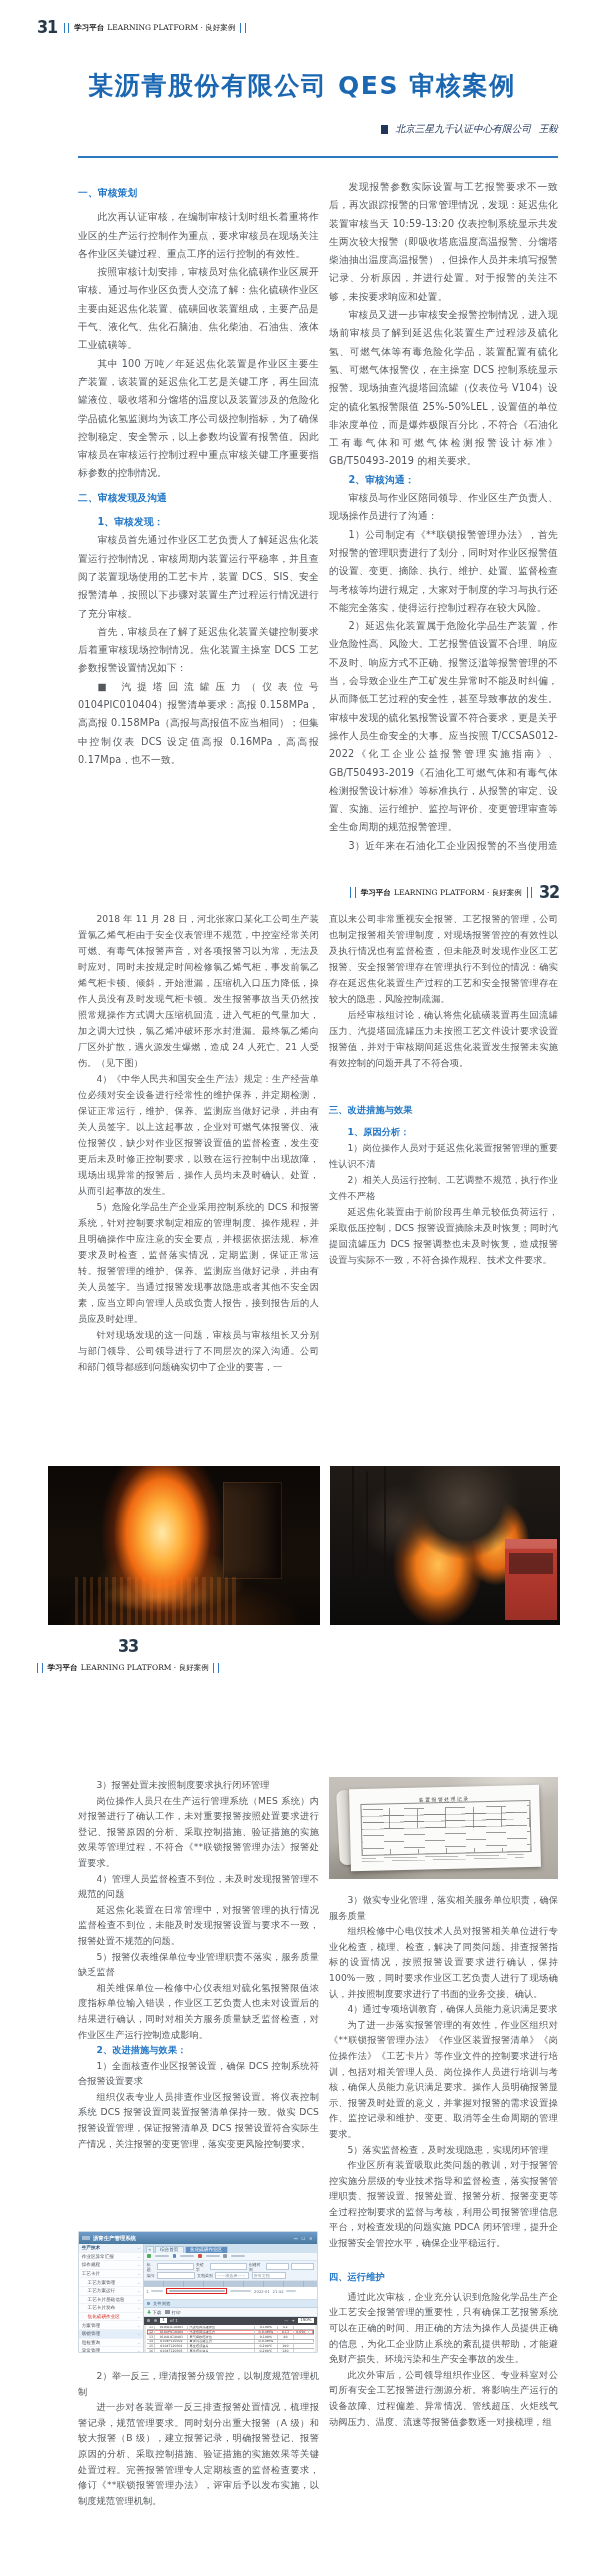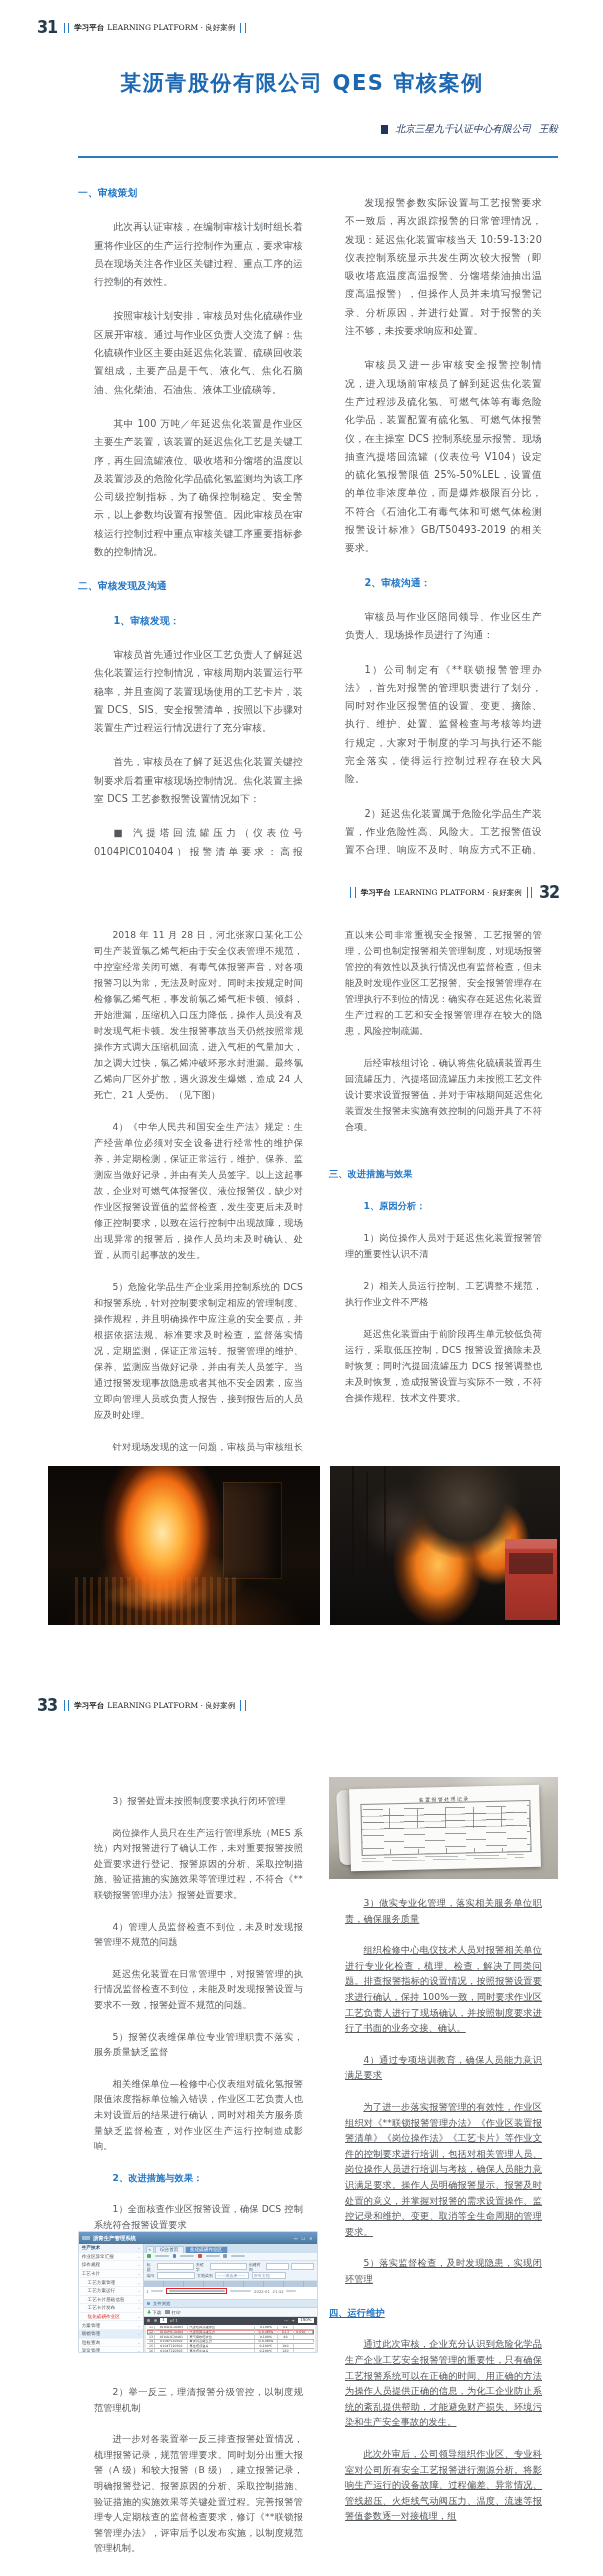--- a/index.html
+++ b/index.html
@@ -7,32 +7,32 @@
        font-family:"DejaVu Sans",sans-serif;}
   
   .hdr{position:absolute;display:flex;align-items:center;gap:6.5px;}
   .pnum{font-size:16px;font-weight:bold;color:#26394a;letter-spacing:-1.1px;transform:scaleY(1.08);
         font-family:"DejaVu Sans",sans-serif;}
   .hmark{display:flex;align-items:center;gap:4.8px;}
   .dbar{width:3.8px;height:10.2px;border-left:1.6px solid #2c7bc3;border-right:1.6px solid #2c7bc3;}
   .htext{font-family:"DejaVu Serif",serif;color:#1d1d1d;font-size:7.5px;white-space:nowrap;}
   .htext .cn{font-weight:bold;margin-right:3.2px;}
   
-  .title{position:absolute;left:0;width:604px;text-align:center;font-size:21px;font-weight:bold;
+  .title{position:absolute;left:0;width:604px;text-align:center;font-size:25px;font-weight:bold;
          color:#1c67b2;letter-spacing:1.6px;}
   .byline{position:absolute;right:46px;display:flex;align-items:center;gap:7.5px;
           font-family:"DejaVu Serif",serif;font-style:italic;color:#22375e;font-size:9.7px;}
   .bysq{width:7px;height:9.2px;background:#20355c;}
   .rule{position:absolute;left:78px;width:480px;border-top:2.2px solid #2e79bf;}
   
   .col{position:absolute;text-align:justify;color:#54585c;overflow:hidden;}
   .p31col{font-size:9.7px;line-height:18.3px;letter-spacing:0.2px;}
   .p32col{font-size:9.2px;line-height:16px;letter-spacing:0.1px;}
   .p33col{font-size:9.2px;line-height:15.6px;letter-spacing:0.1px;}
-  .fi{text-indent:2em;margin:16px;}
+  .fi{text-indent:2em;margin:0;}
   .fi.h1{color:#2478c8;font-weight:bold;text-indent:0;margin:6px 0;}
   .fi.h2{color:#2478c8;font-weight:bold;}
   .fi.ni{text-indent:0;}
   .fi.sp{margin-top:31px;}
   .fi.sp2{margin-top:18.3px;margin-bottom:4.3px;}
   
   .fire{position:absolute;overflow:hidden;}
   .fireL{left:48px;top:1466px;width:272px;height:159px;
     background:
       radial-gradient(ellipse 65px 97px at 42% 42%,#ffe9a8 0%,#ffb13c 30%,#f06a12 55%,rgba(120,40,8,.55) 75%,rgba(10,6,4,0) 95%),
@@ -207,21 +207,21 @@
 
 <div class="fire fireL">
   <div class="tower"></div>
   <div class="refl"></div>
 </div>
 <div class="fire fireR">
   <div class="pole"></div>
   <div class="truck"></div>
 </div>
 
-<div class="hdr" style="left:37px;top:1696px;">
+<div class="hdr" style="left:37px;top:1637px;flex-direction:column;">
   <span class="pnum">33</span>
   <span class="hmark">
     <span class="dbar"></span>
     <span class="htext"><span class="cn">学习平台</span><span>LEARNING PLATFORM · 良好案例</span></span>
     <span class="dbar"></span>
   </span>
 </div>
 
 <div class="col p33col" style="left:78px;top:1777px;width:241px;height:453px;">
     <div class="fi p">3）报警处置未按照制度要求执行闭环管理</div>
@@ -456,34 +456,35 @@
       </div>
     </div>
   </div>
 </div>
 
 <div class="col p33col" style="left:78px;top:2368px;width:241px;height:208px;">
     <div class="fi p">2）举一反三，理清报警分级管控，以制度规范管理机制</div>
     <div class="fi p">进一步对各装置举一反三排查报警处置情况，梳理报警记录，规范管理要求。同时划分出重大报警（A 级）和较大报警（B 级），建立报警记录，明确报警登记、报警原因的分析、采取控制措施、验证措施的实施效果等关键处置过程。完善报警管理专人定期核查的监督检查要求，修订《**联锁报警管理办法》，评审后予以发布实施，以制度规范管理机制。</div>
   </div>
 
-<div class="col p33col" style="left:329px;top:1777px;width:229px;height:799px;text-decoration:underline;">
+<div class="col p33col" style="left:329px;top:1777px;width:229px;height:799px;">
   <div class="paper">
     <div class="curl"></div>
     <div class="sheet">
       <div class="ptitle">装置报警处理记录</div>
       <div class="ptable"></div>
       <div class="scrib"></div>
       <div class="pnote"></div>
     </div>
   </div>
   <div>
       <div class="fi p">3）做实专业化管理，落实相关服务单位职责，确保服务质量</div>
       <div class="fi p">组织检修中心电仪技术人员对报警相关单位进行专业化检查，梳理、检查，解决了同类问题。排查报警指标的设置情况，按照报警设置要求进行确认，保持 100%一致，同时要求作业区工艺负责人进行了现场确认，并按照制度要求进行了书面的业务交接、确认。</div>
       <div class="fi p">4）通过专项培训教育，确保人员能力意识满足要求</div>
       <div class="fi p">为了进一步落实报警管理的有效性，作业区组织对《**联锁报警管理办法》《作业区装置报警清单》《岗位操作法》《工艺卡片》等作业文件的控制要求进行培训，包括对相关管理人员、岗位操作人员进行培训与考核，确保人员能力意识满足要求。操作人员明确报警显示、报警及时处置的意义，并掌握对报警的需求设置操作、监控记录和维护、变更、取消等全生命周期的管理要求。</div>
       <div class="fi p">5）落实监督检查，及时发现隐患，实现闭环管理</div>
+      <div class="fi p">作业区所有装置吸取此类问题的教训，对于报警管控实施分层级的专业技术指导和监督检查，落实报警管理职责、报警设置、报警处置、报警分析、报警变更等全过程控制要求的监督与考核，利用公司报警管理信息平台，对检查发现的问题实施 PDCA 闭环管理，提升企业报警安全管控水平，确保企业平稳运行。</div>
       <div class="fi h1 sp2">四、运行维护</div>
       <div class="fi p">通过此次审核，企业充分认识到危险化学品生产企业工艺安全报警管理的重要性，只有确保工艺报警系统可以在正确的时间、用正确的方法为操作人员提供正确的信息，为化工企业防止系统的紊乱提供帮助，才能避免财产损失、环境污染和生产安全事故的发生。</div>
       <div class="fi p">此次外审后，公司领导组织作业区、专业科室对公司所有安全工艺报警进行溯源分析。将影响生产运行的设备故障、过程偏差、异常情况、管线超压、火炬线气动阀压力、温度、流速等报警值参数逐一对接梳理，组</div>
     </div>
 </div>
 
 
 </body></html>

